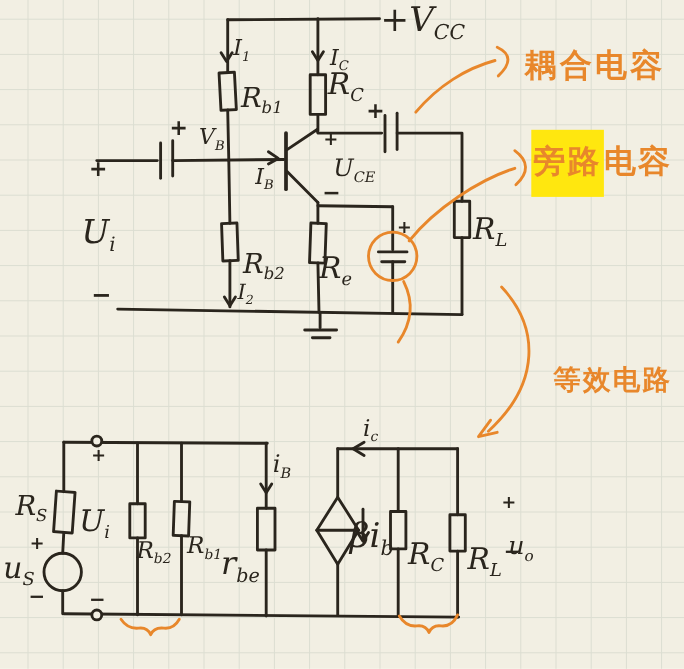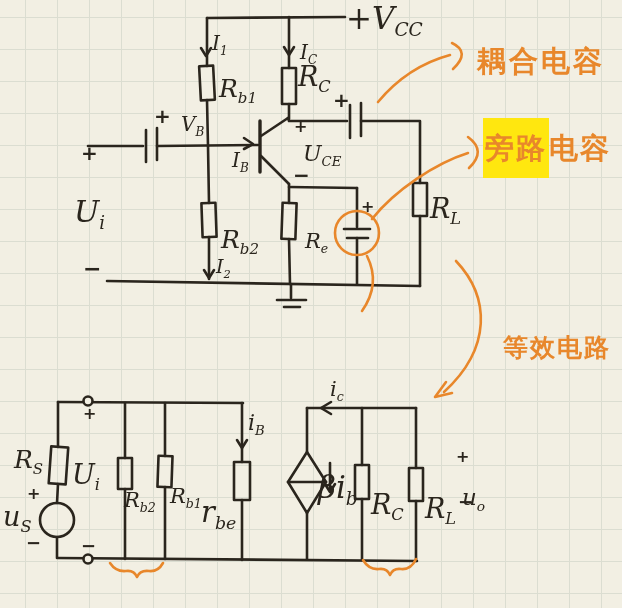--- a/index.html
+++ b/index.html
@@ -27,21 +27,21 @@
   .lbl sub{font-size:60%;line-height:1;}
   .sign{
     position:absolute;
     font-family:"DejaVu Sans", sans-serif;
     color:#2a251d;
     line-height:1;
     font-weight:bold;
   }
   .zh{
     position:absolute;
-    font-family:Liberation Sans, sans-serif;
+    font-family:Liberation Mono, monospace;
     color:#e8872b;
     line-height:1.1;
     white-space:nowrap;
     font-weight:bold;
   }
   .hl{background:#ffe70f;padding:14px 2px;}
   .formula{
     position:absolute;
     font-family:"DejaVu Serif", serif;
     font-style:italic;
@@ -195,21 +195,21 @@
   <span class="sign" style="left:333px;top:90px;font-size:20px">+</span>
   <span class="sign" style="left:294px;top:119px;font-size:16px">+</span>
   <span class="lbl" style="left:303px;top:143px;font-size:22px"><span>U</span><sub>CE</sub></span>
   <span class="sign" style="left:293px;top:165px;font-size:20px">−</span>
 
   <span class="lbl" style="left:74px;top:197px;font-size:30px"><span>U</span><sub>i</sub></span>
   <span class="sign" style="left:83px;top:258px;font-size:22px">−</span>
 
   <span class="lbl" style="left:221px;top:227px;font-size:25px"><span>R</span><sub>b2</sub></span>
   <span class="lbl" style="left:216px;top:257px;font-size:19px"><span>I</span><sub>2</sub></span>
-  <span class="lbl" style="left:305px;top:231px;font-size:21px"><span>R</span><sub>e</sub></span>
+  <span class="lbl" style="left:290px;top:231px;font-size:27px"><span>R</span><sub>e</sub></span>
   <span class="sign" style="left:361px;top:199px;font-size:16px">+</span>
   <span class="lbl" style="left:430px;top:195px;font-size:27px"><span>R</span><sub>L</sub></span>
 
   <span class="sign" style="left:83px;top:406px;font-size:16px">+</span>
   <span class="sign" style="left:81px;top:537px;font-size:18px">−</span>
   <span class="lbl" style="left:14px;top:447px;font-size:25px"><span>R</span><sub>S</sub></span>
   <span class="sign" style="left:27px;top:486px;font-size:16px">+</span>
   <span class="lbl" style="left:3px;top:503px;font-size:27px"><span>u</span><sub>S</sub></span>
   <span class="sign" style="left:26px;top:534px;font-size:18px">−</span>
   <span class="lbl" style="left:72px;top:461px;font-size:27px"><span>U</span><sub>i</sub></span>

